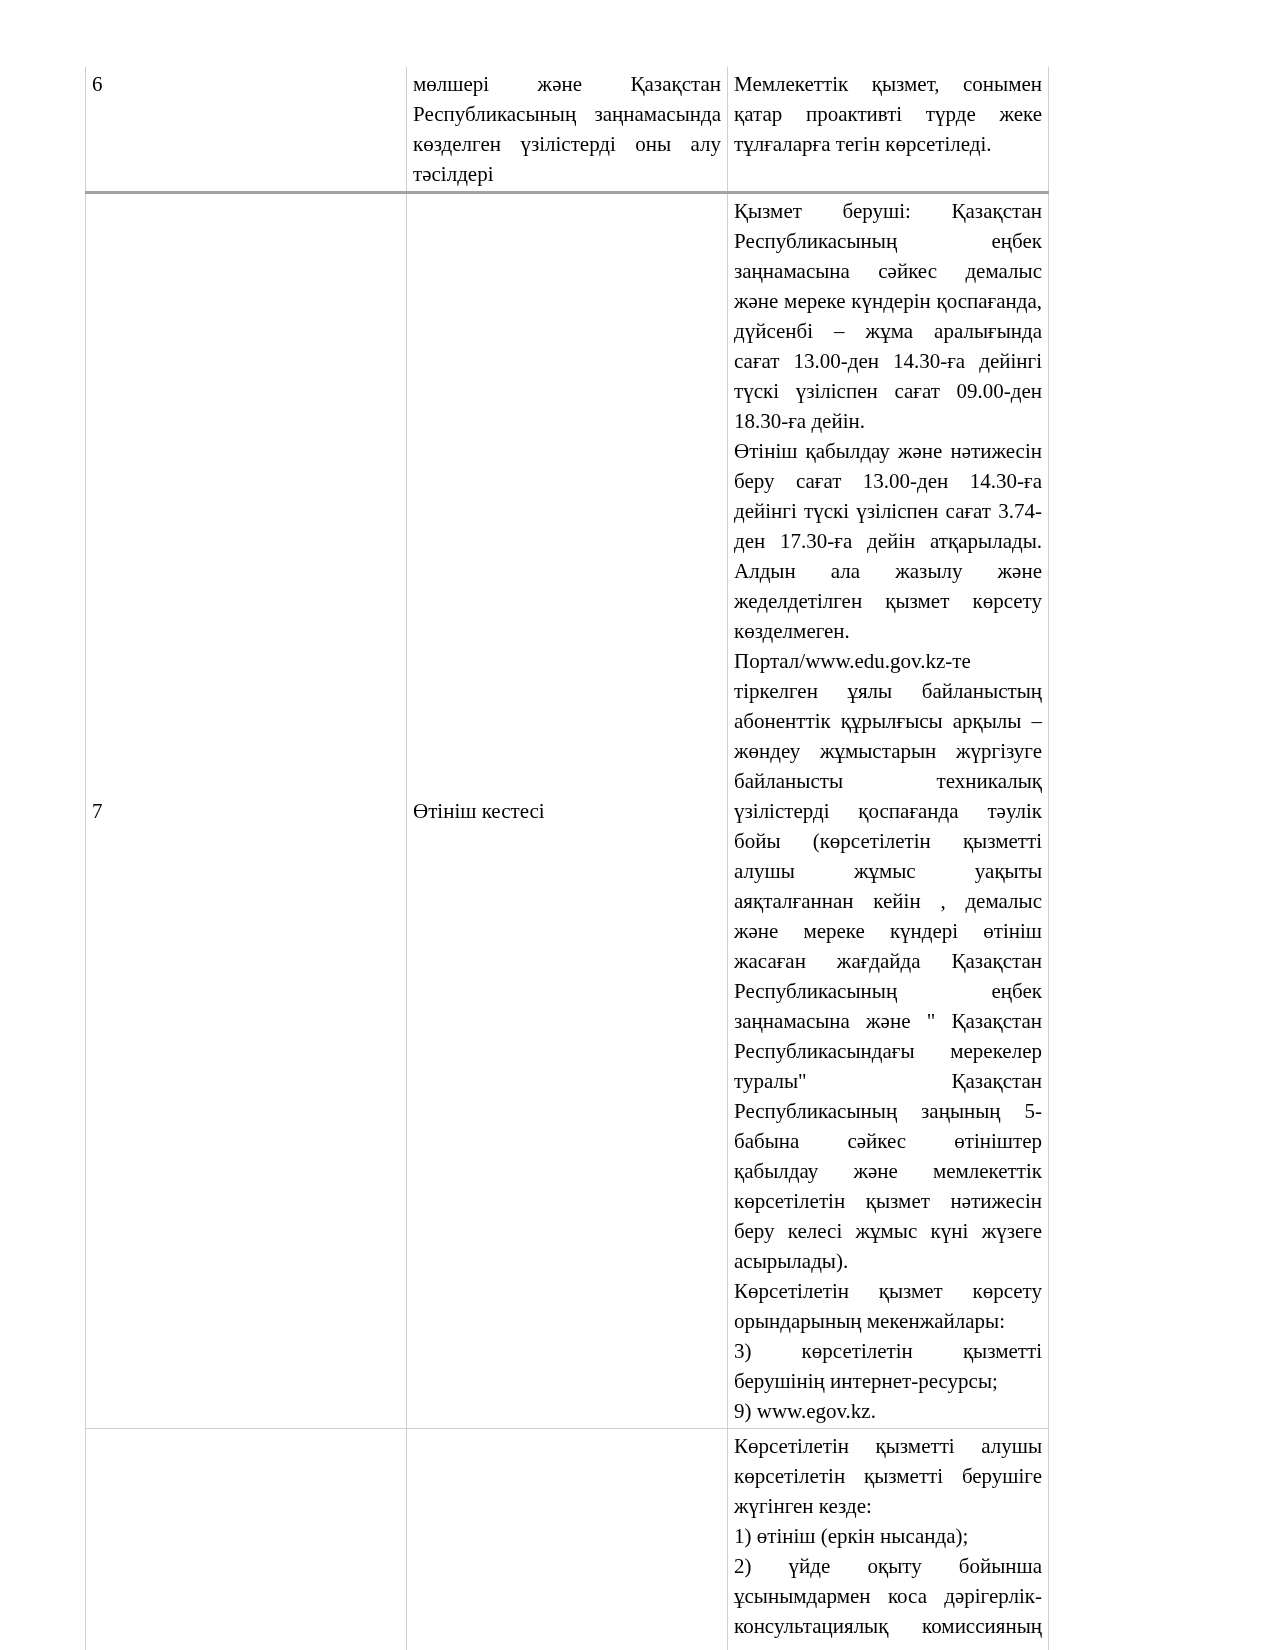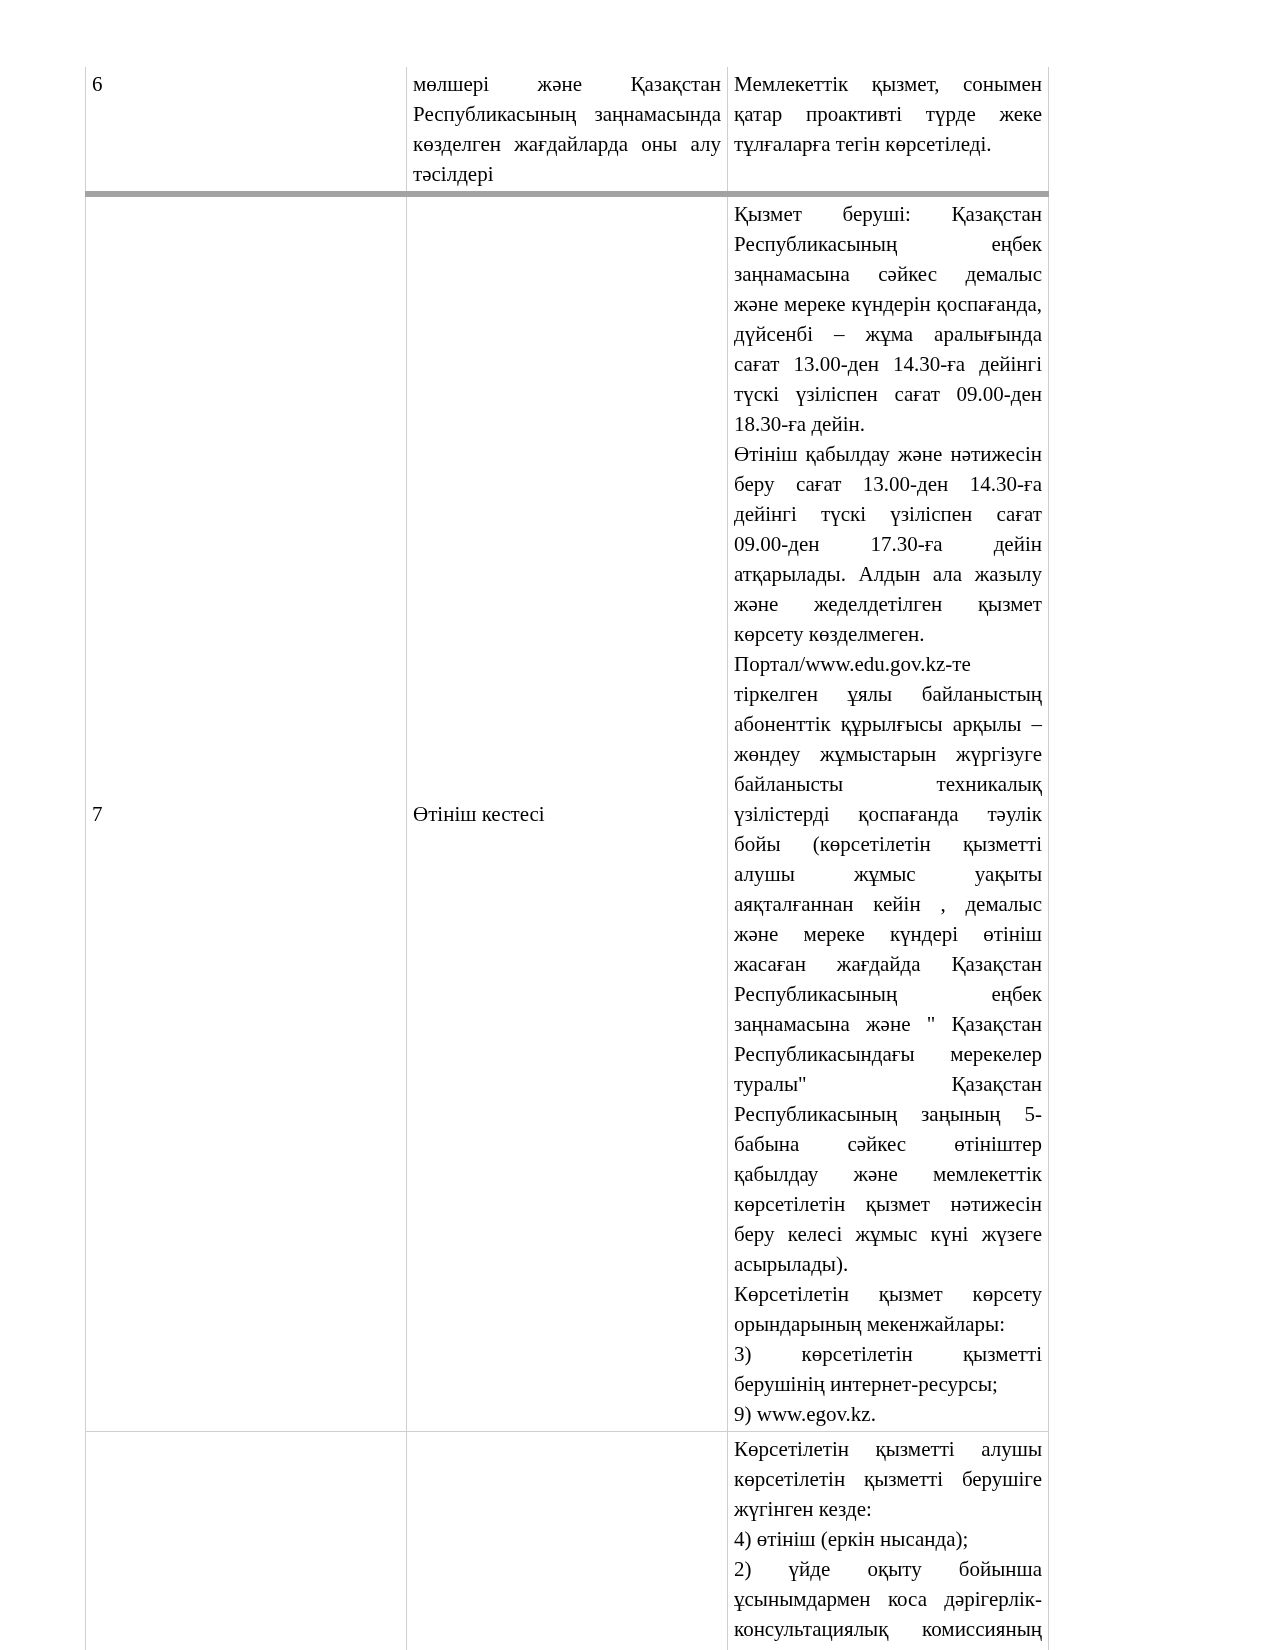--- a/index.html
+++ b/index.html
@@ -30,59 +30,59 @@
     padding: 2px 6px 2px 6px;
     font-size: 21px;
     line-height: 30px;
     text-align: justify;
     vertical-align: top;
     border-left: 1px solid #cfcfcf;
     border-right: 1px solid #cfcfcf;
     overflow: hidden;
   }
   
-  tr.row-mid td { border-top: 6px solid #a3a3a3; }
+  tr.row-mid td { border-top: 3px solid #a3a3a3; }
   tr.row-last td { border-top: 1px solid #cfcfcf; }
   tr.row-first { height: 120px; }
   tr.row-mid   { height: 1089px; }
   tr.row-last  { height: 296px; }
   tr.row-mid td.num-cell,
   tr.row-mid td.label-cell { vertical-align: middle; }
   td.num-cell { text-align: left; }
   td p { margin: 0; padding: 0; }
 </style>
 </head>
 <body>
 
 <div class="doc-table-wrap">
   <table class="doc-table">
     <tbody>
       <tr class="row-first">
         <td class="num-cell">6</td>
-        <td class="label-cell">мөлшері және Қазақстан Республикасының заңнамасында көзделген жағдайларда оны алу тәсілдері</td>
+        <td class="label-cell">мөлшері және Қазақстан Республикасының заңнамасында көзделген үзілістерді оны алу тәсілдері</td>
         <td class="content-cell">
             <p>Мемлекеттік қызмет, сонымен қатар проактивті түрде жеке тұлғаларға тегін көрсетіледі.</p>
           </td>
       </tr>
       <tr class="row-mid">
         <td class="num-cell">7</td>
         <td class="label-cell">Өтініш кестесі</td>
         <td class="content-cell">
             <p>Қызмет беруші: Қазақстан Республикасының еңбек заңнамасына сәйкес демалыс және мереке күндерін қоспағанда, дүйсенбі – жұма аралығында сағат 13.00-ден 14.30-ға дейінгі түскі үзіліспен сағат 09.00-ден 18.30-ға дейін.</p>
-            <p>Өтініш қабылдау және нәтижесін беру сағат 13.00-ден 14.30-ға дейінгі түскі үзіліспен сағат 09.00-ден 17.30-ға дейін атқарылады. Алдын ала жазылу және жеделдетілген қызмет көрсету көзделмеген.</p>
+            <p>Өтініш қабылдау және нәтижесін беру сағат 13.00-ден 14.30-ға дейінгі түскі үзіліспен сағат 3.74-ден 17.30-ға дейін атқарылады. Алдын ала жазылу және жеделдетілген қызмет көрсету көзделмеген.</p>
             <p>Портал/www.edu.gov.kz-те тіркелген ұялы байланыстың абоненттік құрылғысы арқылы – жөндеу жұмыстарын жүргізуге байланысты техникалық үзілістерді қоспағанда тәулік бойы (көрсетілетін қызметті алушы жұмыс уақыты аяқталғаннан кейін , демалыс және мереке күндері өтініш жасаған жағдайда Қазақстан Республикасының еңбек заңнамасына және " Қазақстан Республикасындағы мерекелер туралы" Қазақстан Республикасының заңының 5-бабына сәйкес өтініштер қабылдау және мемлекеттік көрсетілетін қызмет нәтижесін беру келесі жұмыс күні жүзеге асырылады).</p>
             <p>Көрсетілетін қызмет көрсету орындарының мекенжайлары:</p>
             <p>3) көрсетілетін қызметті берушінің интернет-ресурсы;</p>
             <p>9) www.egov.kz.</p>
           </td>
       </tr>
       <tr class="row-last">
         <td class="num-cell"></td>
         <td class="label-cell"></td>
         <td class="content-cell">
             <p>Көрсетілетін қызметті алушы көрсетілетін қызметті берушіге жүгінген кезде:</p>
-            <p>4) өтініш (еркін нысанда);</p>
+            <p>1) өтініш (еркін нысанда);</p>
             <p>2) үйде оқыту бойынша ұсынымдармен коса дәрігерлік-консультациялық комиссияның қорытындысы.</p>
           </td>
       </tr>
     </tbody>
   </table>
 </div>
 
 </body></html>

